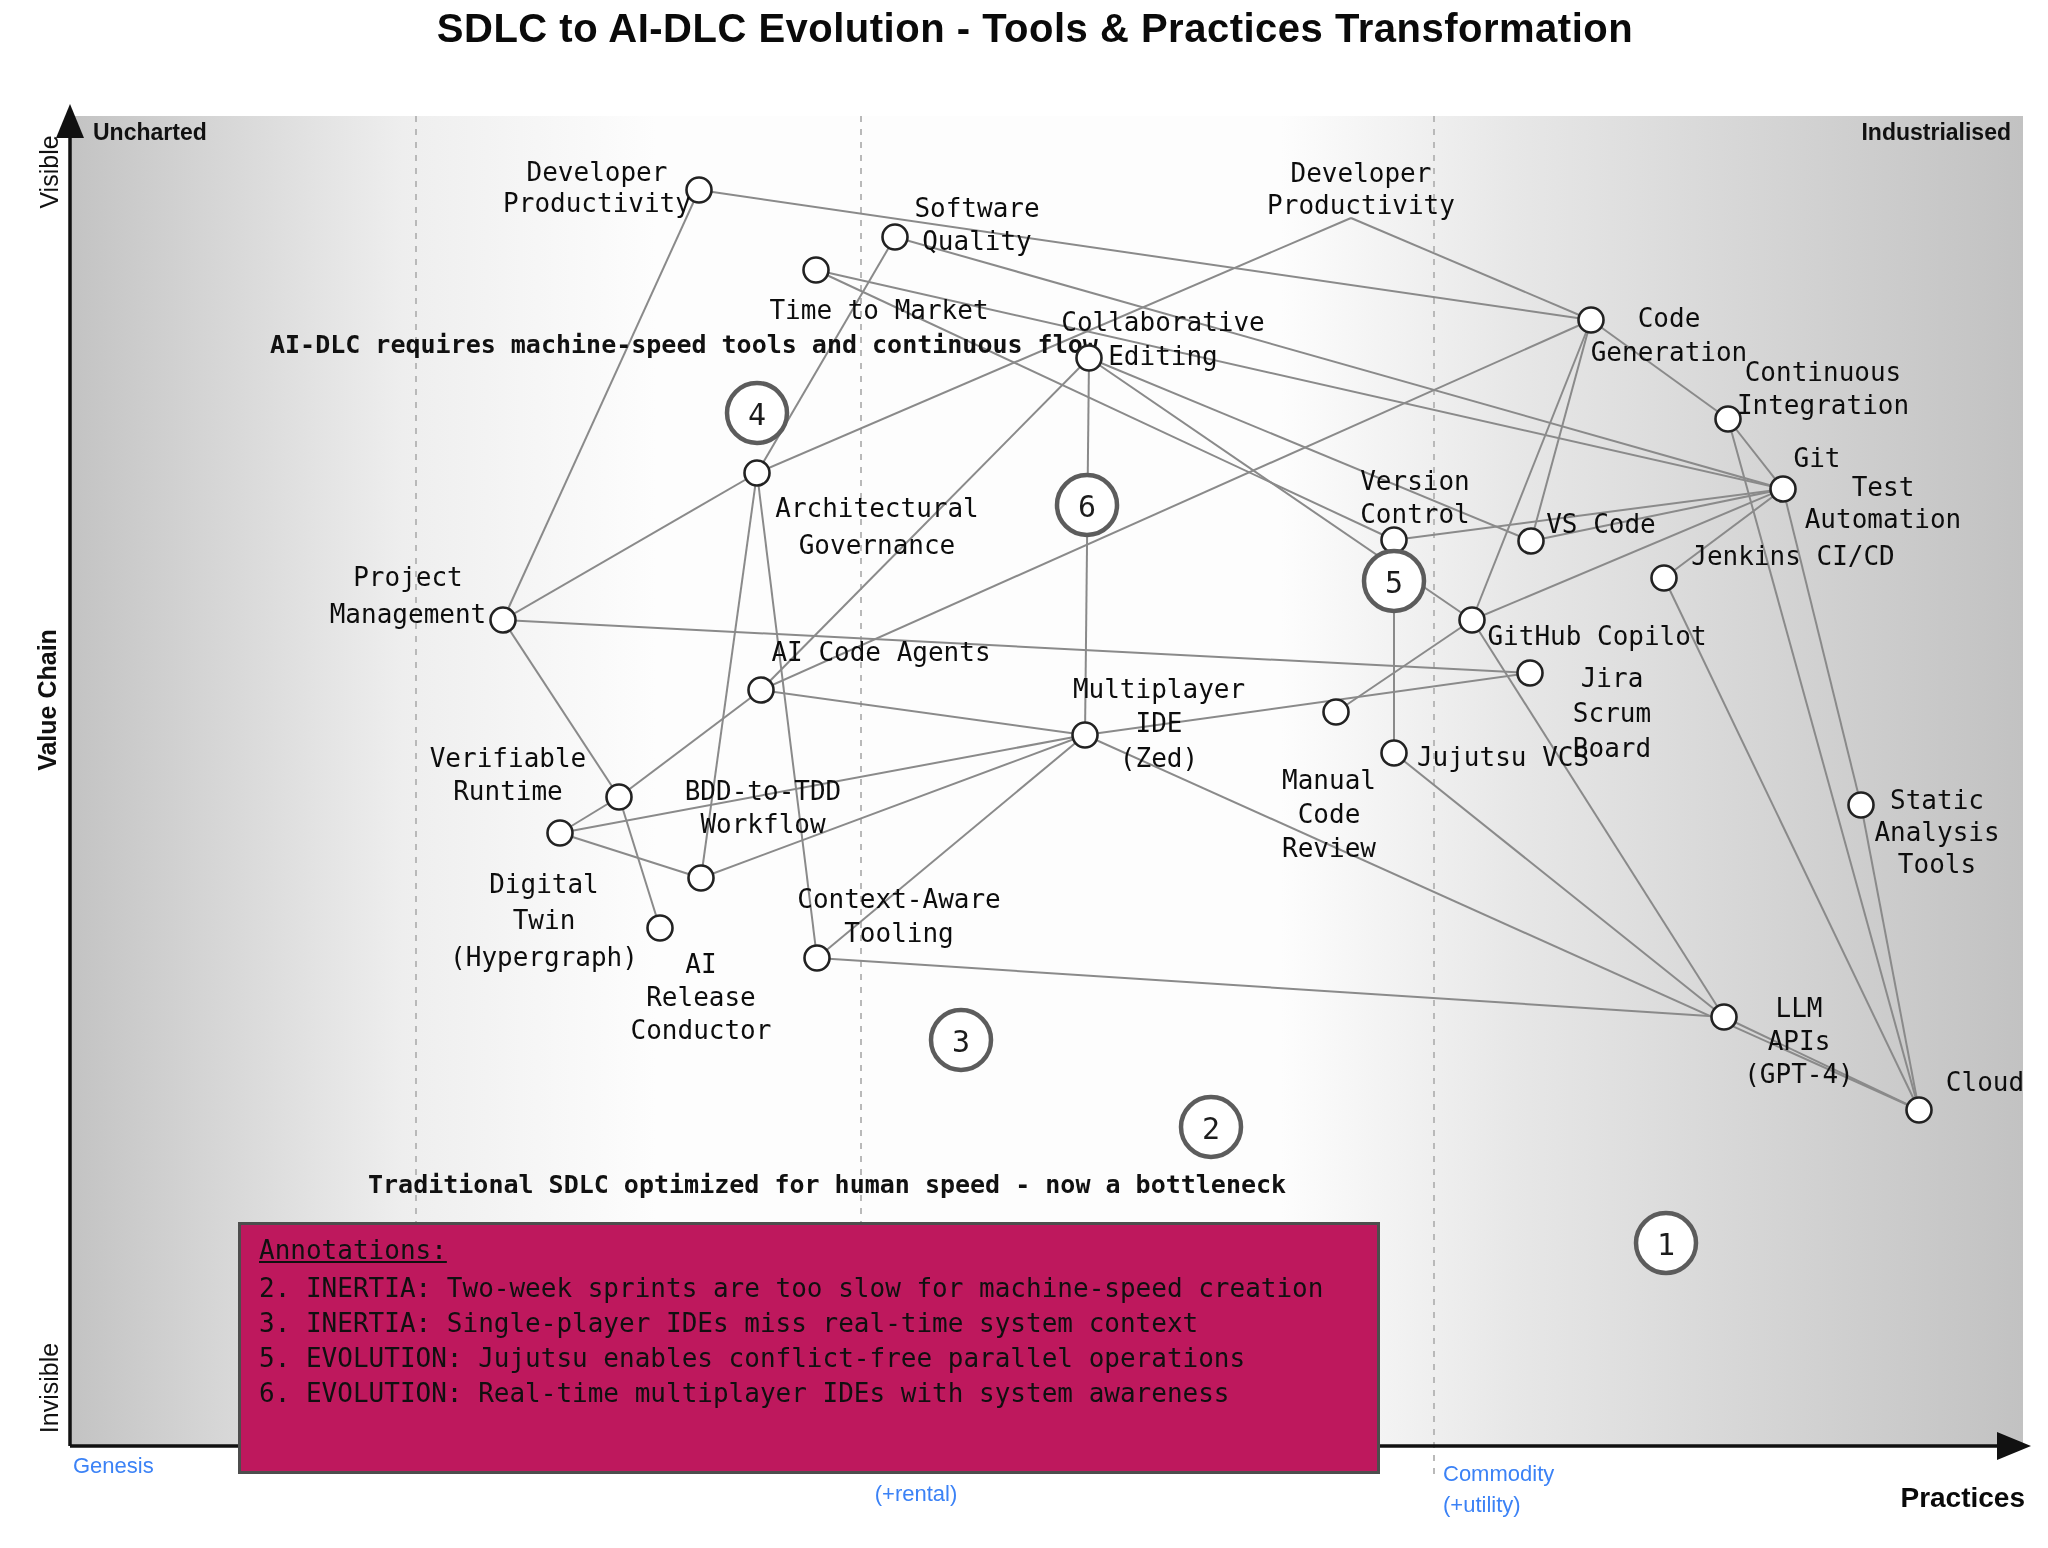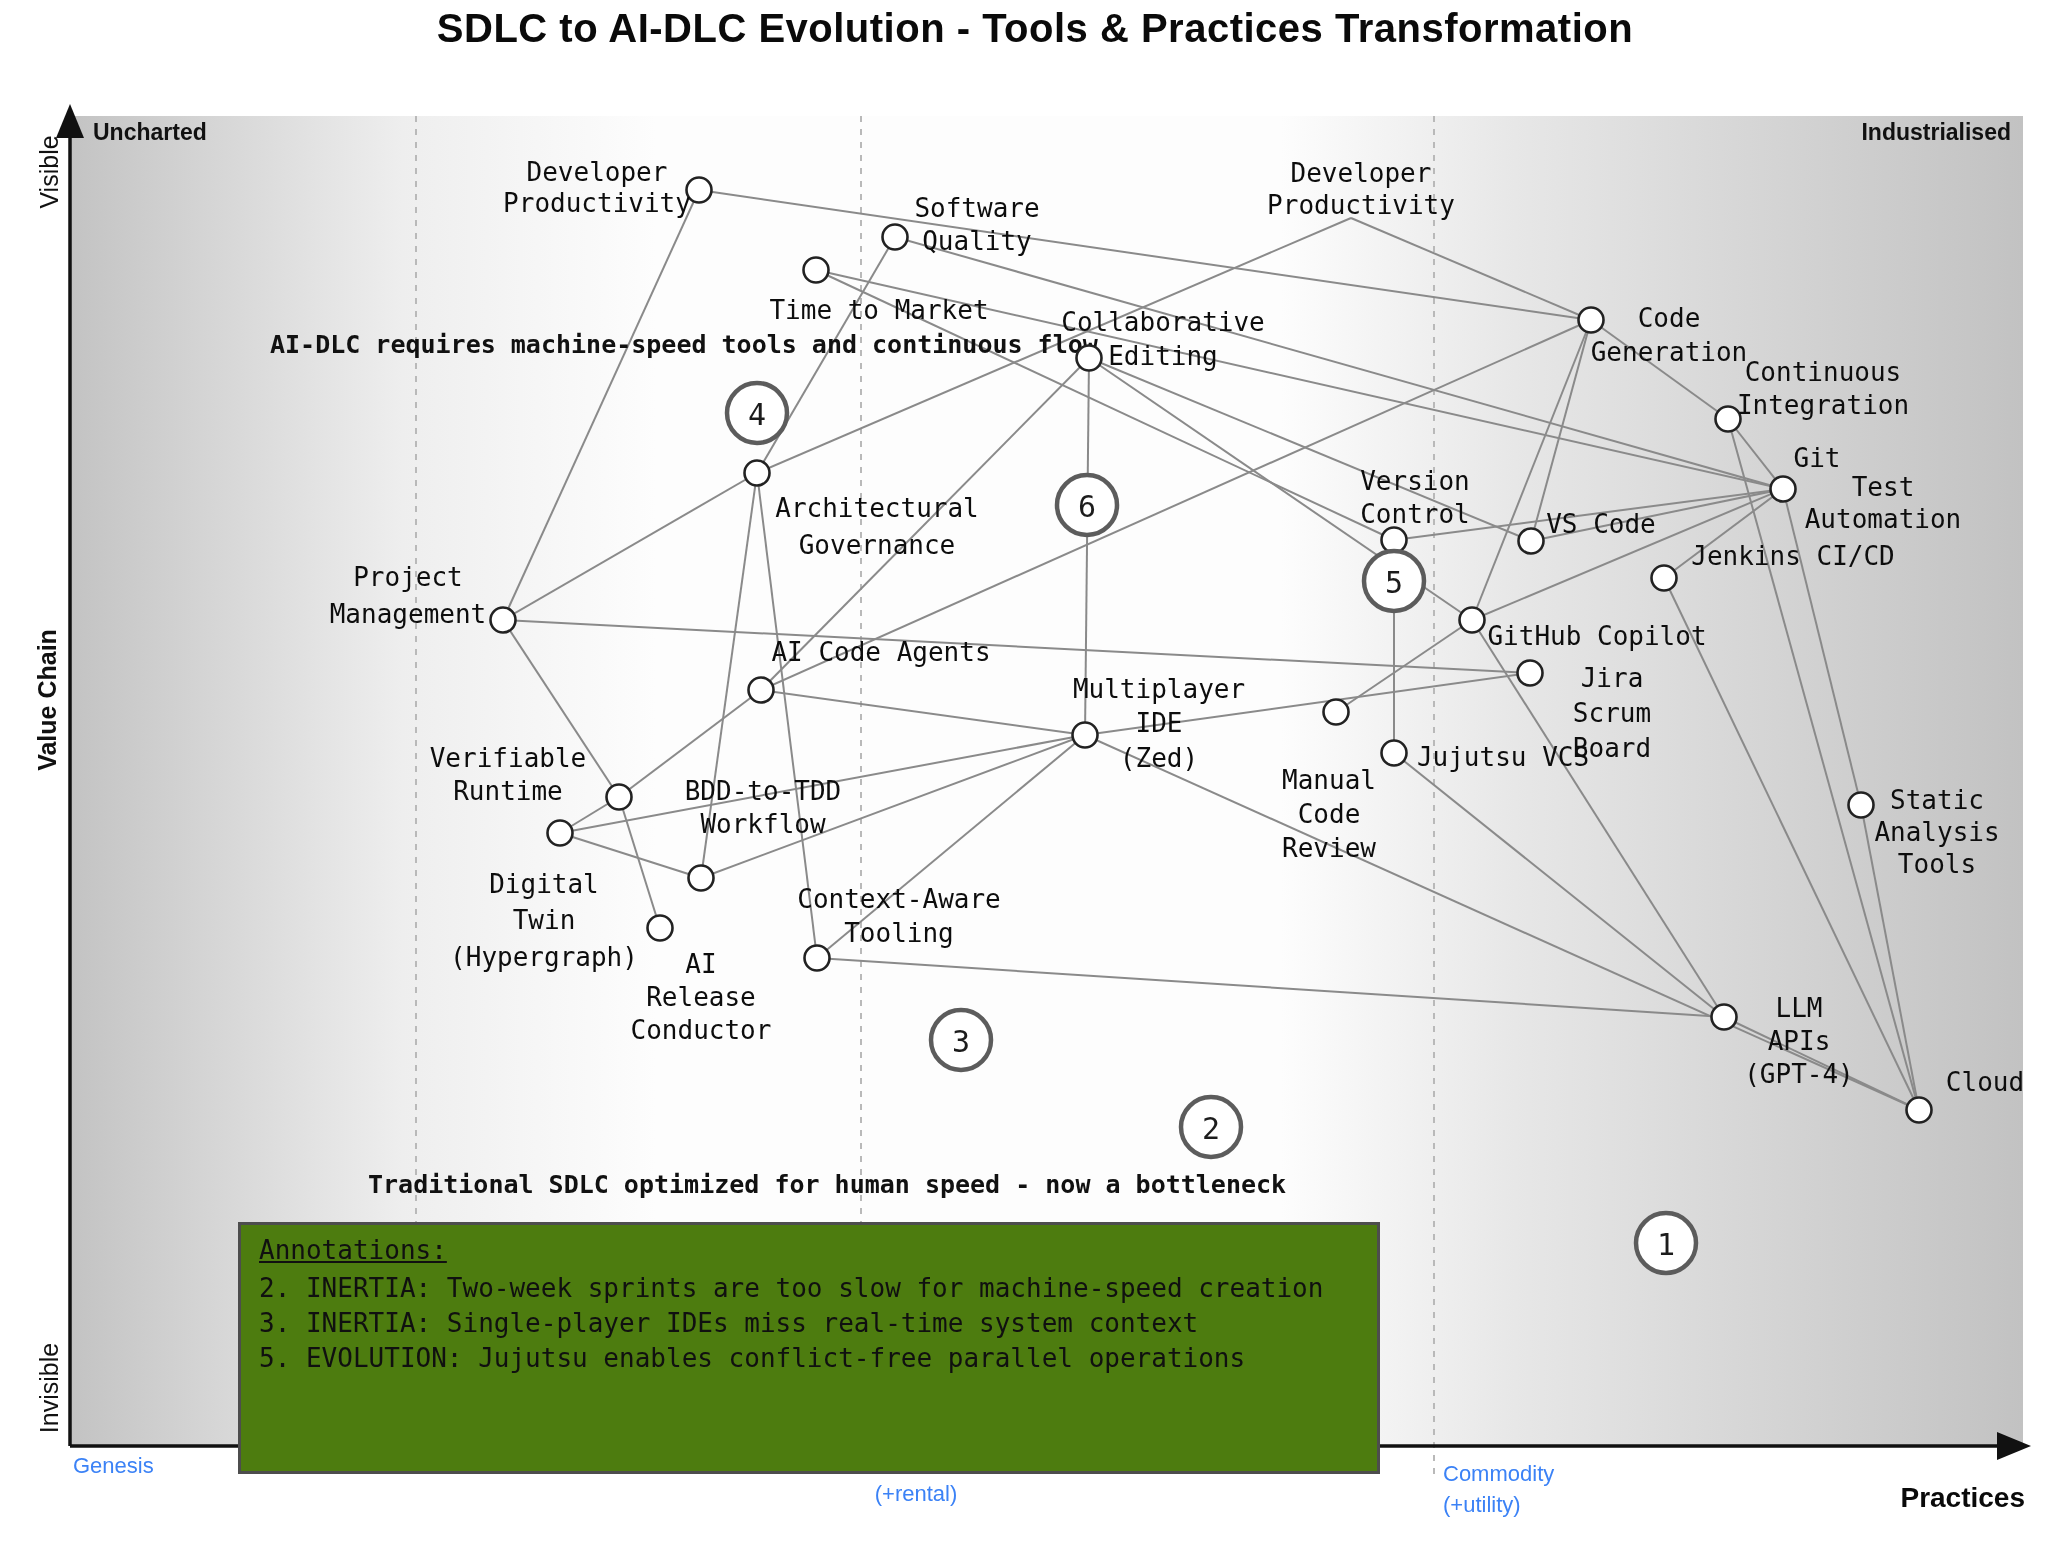--- a/index.html
+++ b/index.html
@@ -4,21 +4,21 @@
 <style>
   html,body{margin:0;padding:0;background:#fff;}
   .page{position:relative;width:2048px;height:1548px;background:#fff;overflow:hidden;
         font-family:"Liberation Sans",sans-serif;margin-left:11px;}
   .title{position:absolute;top:6px;left:0;width:2048px;text-align:center;
          font-size:40px;font-weight:700;color:#0a0a0a;letter-spacing:.5px;}
   svg text{font-family:"DejaVu Sans Mono","Liberation Mono",monospace;}
   .corner-label{font-family:"Liberation Sans",sans-serif;font-weight:700;font-size:23px;fill:#111;}
   .map-note{font-weight:700;font-size:25px;fill:#111;}
   
-  .ann-box{position:absolute;left:227px;top:1222px;width:1142px;height:252px;background:#4d7c0f;
+  .ann-box{position:absolute;left:227px;top:1222px;width:1142px;height:252px;background:#be185d;
            border:3px solid #4d4d4d;box-sizing:border-box;padding:8px 18px;
            font-family:"DejaVu Sans Mono","Liberation Mono",monospace;font-size:26px;color:#101010;}
   .ann-title{text-decoration:underline;margin-bottom:4px;line-height:34px;}
   .ann-item{line-height:35px;white-space:nowrap;}
   
   .stage{position:absolute;font-size:22px;color:#3b82f6;line-height:31px;}
   .evolution{position:absolute;right:34px;top:1482px;font-weight:700;font-size:28px;color:#0a0a0a;}
   .rot{position:absolute;transform:translate(-50%,-50%) rotate(-90deg);font-size:25px;color:#111;white-space:nowrap;}
   .rot.bold{font-weight:700;}
 </style>
@@ -210,20 +210,21 @@
       </g>
   </svg>
 
   
   <div class="ann-box">
     <div class="ann-title">Annotations:</div>
     <div id="ann-items">
         <div class="ann-item">2. INERTIA: Two-week sprints are too slow for machine-speed creation</div>
         <div class="ann-item">3. INERTIA: Single-player IDEs miss real-time system context</div>
         <div class="ann-item">5. EVOLUTION: Jujutsu enables conflict-free parallel operations</div>
+        <div class="ann-item">6. EVOLUTION: Real-time multiplayer IDEs with system awareness</div>
       </div>
   </div>
 
   
   <div class="stage" style="left:62px;top:1450px;">Genesis</div>
   <div class="stage" style="left:905px;top:1478px;transform:translateX(-50%);">(+rental)</div>
   <div class="stage" style="left:1432px;top:1458px;">
     <div>Commodity</div>
     <div>(+utility)</div>
   </div>

